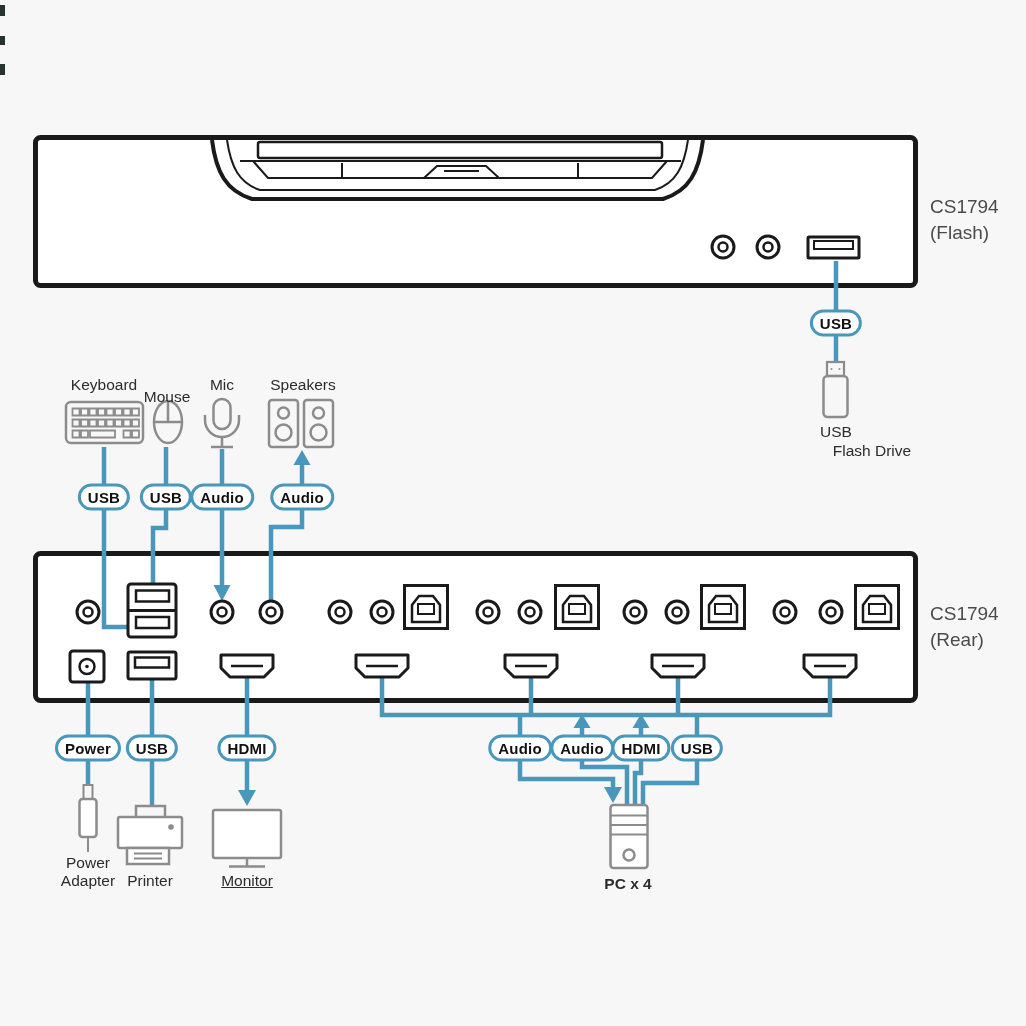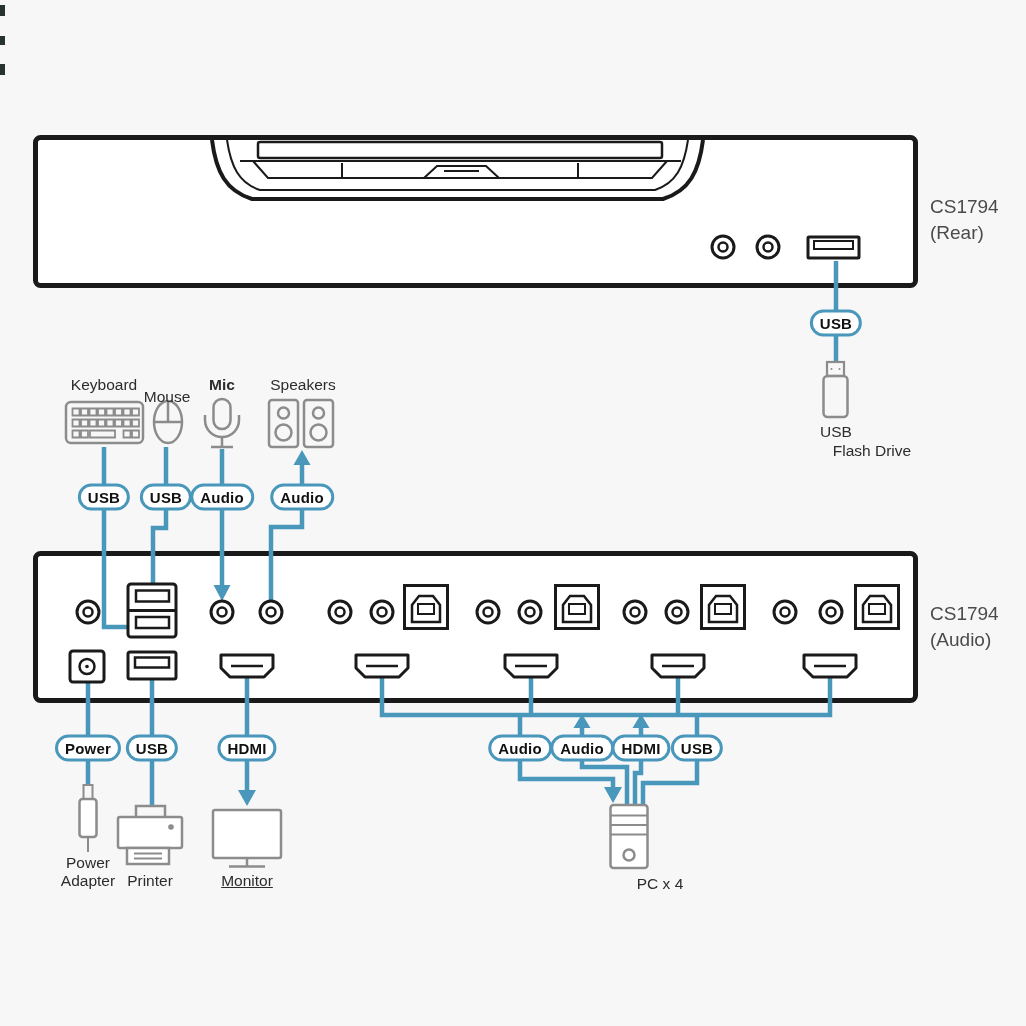--- a/index.html
+++ b/index.html
@@ -195,40 +195,40 @@
     </g>
     <g fill="none" stroke="#8c8c8c" stroke-width="2.5">
       <rect x="610.5" y="805" width="37" height="63" rx="3" fill="#fff"></rect>
       <path d="M610.5,815.5 H647.5 M610.5,825 H647.5 M610.5,834.5 H647.5" stroke-width="2"></path>
       <circle cx="629" cy="855" r="5.5"></circle>
     </g>
   </svg>
 
   <div class="devlabel" style="left:930px;top:194px;">
     <div>CS1794</div>
-    <div>(Rear)</div>
+    <div>(Flash)</div>
   </div>
   <div class="devlabel" style="left:930px;top:601px;">
     <div>CS1794</div>
-    <div>(Audio)</div>
+    <div>(Rear)</div>
   </div>
 
   <span class="cap" style="left:104px;top:385px;">Keyboard</span>
   <span class="cap" style="left:167px;top:385px;margin-top:12px;">Mouse</span>
-  <span class="cap" style="left:222px;top:385px;font-weight:bold;">Mic</span>
+  <span class="cap" style="left:222px;top:385px;">Mic</span>
   <span class="cap" style="left:303px;top:385px;">Speakers</span>
 
   <span class="cap" style="left:836px;top:432px;">USB</span>
   <span class="cap" style="left:836px;top:451px;margin-left:36px;">Flash Drive</span>
 
   <span class="cap" style="left:88px;top:863px;">Power</span>
   <span class="cap" style="left:88px;top:881px;">Adapter</span>
   <span class="cap" style="left:150px;top:881px;">Printer</span>
   <span class="cap" style="left:247px;top:881px;text-decoration:underline;">Monitor</span>
-  <span class="cap" style="left:660px;top:884px;">PC x 4</span>
+  <span class="cap" style="left:628px;top:884px;font-weight:bold;">PC x 4</span>
 
   <div class="pill" style="left:836px;top:323px;">USB</div>
 
   <div class="pill" style="left:104px;top:497px;">USB</div>
   <div class="pill" style="left:166px;top:497px;">USB</div>
   <div class="pill" style="left:222px;top:497px;">Audio</div>
   <div class="pill" style="left:302px;top:497px;">Audio</div>
 
   <div class="pill" style="left:88px;top:748px;">Power</div>
   <div class="pill" style="left:152px;top:748px;">USB</div>

